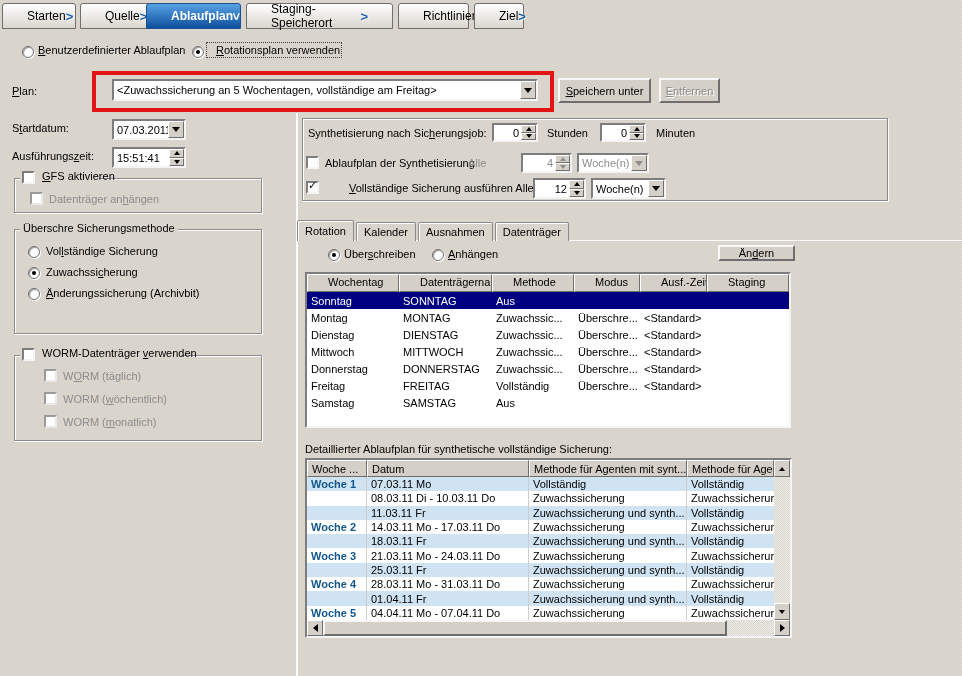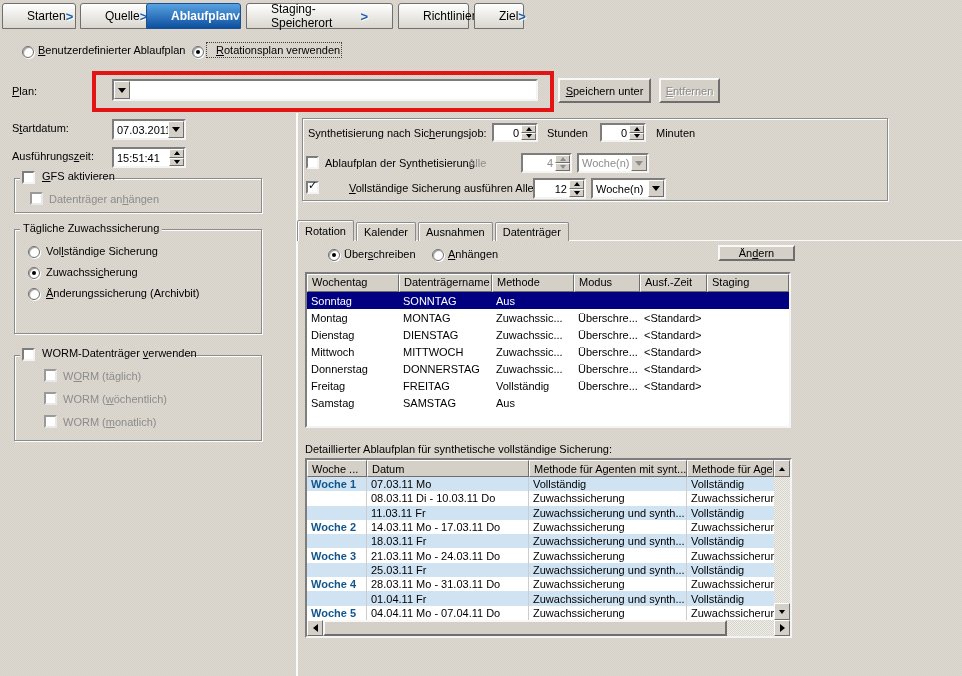--- a/index.html
+++ b/index.html
@@ -59,21 +59,21 @@
 #paneline{position:absolute;left:297px;top:240px;right:0;height:1px;background:#fafafa;}
 
 
 #stabs{position:absolute;left:297px;top:220px;height:21px;display:flex;align-items:flex-end;z-index:2;}
 .stab{height:19px;border:1px solid #8b8b8b;border-bottom:none;border-radius:2px 2px 0 0;box-shadow:inset 1px 1px 0 #fff;padding:0 7px;display:inline-flex;align-items:center;margin-right:2px;cursor:default;}
 .stab.sel{height:21px;position:relative;z-index:3;}
 
 
 #t1{position:absolute;left:305px;top:272px;width:486px;height:156px;border:2px solid;border-color:#7d7d7d #f4f4f4 #f4f4f4 #7d7d7d;background:#fff;overflow:hidden;}
 #t1head{display:flex;height:18px;}
-#t1 .th{border:1px solid;border-color:#fff #6e6e6e #6e6e6e #fff;background:#d4d0c8;padding:1px 4px;white-space:nowrap;overflow:hidden;flex-shrink:0;}
+#t1 .th{border:1px solid;border-color:#fff #6e6e6e #6e6e6e #fff;background:#d4d0c8;padding:1px 20px;white-space:nowrap;overflow:hidden;flex-shrink:0;}
 #t1 .tr{display:flex;height:17px;align-items:center;}
 #t1 .tr.sel{background:#000080;color:#fff;}
 #t1 .td{padding:0 4px;white-space:nowrap;overflow:hidden;flex-shrink:0;}
 .c0{width:92px;} .c1{width:93px;} .c2{width:82px;} .c3{width:66px;} .c4{width:67px;} .c5{flex:1;width:auto;}
 
 
 #t2{position:absolute;left:305px;top:458px;width:487px;height:180px;border:2px solid;border-color:#7d7d7d #f4f4f4 #f4f4f4 #7d7d7d;background:#fff;}
 #t2content{position:absolute;left:0;top:0;right:16px;bottom:16px;overflow:hidden;display:flex;flex-direction:column;}
 #t2head{display:flex;height:17px;flex-shrink:0;}
 #t2 .th{border:1px solid;border-color:#fff #6e6e6e #6e6e6e #fff;background:#d4d0c8;padding:0 4px;white-space:nowrap;overflow:hidden;flex-shrink:0;display:flex;align-items:center;}
@@ -132,20 +132,21 @@
     </div>
 
   <span class="radio" style="left:22px;top:46px;"></span>
   <span class="lbl" style="left:38px;top:44px;"><u>B</u>enutzerdefinierter Ablaufplan</span>
   <span class="radio sel" style="left:192px;top:46px;"></span>
   <span class="lbl focusdotted" style="left:208px;top:44px;padding-left:8px;"><u>R</u>otationsplan verwenden</span>
 
   <span class="lbl" style="left:12px;top:85px;"><u>P</u>lan:</span>
   <div id="redrect"></div>
   <div class="field" style="left:112px;top:79px;width:426px;height:22px;">
+    <span class="val">&lt;Zuwachssicherung an 5 Wochentagen, vollständige am Freitag&gt;</span>
     <span class="dbtn">
         <i class="tri tri-dn big"></i>
       </span>
   </div>
   <div class="btn raised" style="left:558px;top:78px;width:93px;height:25px;">
       <span><u>S</u>peichern unter</span>
     </div>
   <div class="btn raised disabled" style="left:659px;top:78px;width:61px;height:25px;">
       <span><u>E</u>ntfernen</span>
     </div>
@@ -172,21 +173,21 @@
 
   <div class="group" style="left:14px;top:178px;width:248px;height:35px;"></div>
   <span class="gtitle texbg" style="left:20px;top:170px;">
     <span class="cb" style="left:2px;top:1px;"></span>
     <span class="lbl" style="left:21px;top:1px;position:relative;left:19px;top:0;"><u>G</u>FS aktivieren</span>
   </span>
   <span class="cb disabled" style="left:30px;top:192px;"></span>
   <span class="lbl dis" style="left:49px;top:193px;">Datenträger an<u>h</u>ängen</span>
 
   <div class="group" style="left:14px;top:229px;width:248px;height:105px;"></div>
-  <span class="gtitle texbg" style="left:20px;top:222px;">Tägliche Zuwachssicherung</span>
+  <span class="gtitle texbg" style="left:20px;top:222px;">Überschre Sicherungsmethode</span>
   <span class="radio" style="left:28px;top:246px;"></span>
   <span class="lbl" style="left:46px;top:245px;">Vol<u>l</u>ständige Sicherung</span>
   <span class="radio sel" style="left:28px;top:267px;"></span>
   <span class="lbl" style="left:46px;top:266px;">Zuwachssi<u>c</u>herung</span>
   <span class="radio" style="left:28px;top:288px;"></span>
   <span class="lbl" style="left:46px;top:287px;"><u>Ä</u>nderungssicherung (Archivbit)</span>
 
   <div class="group" style="left:14px;top:355px;width:248px;height:86px;"></div>
   <span class="gtitle texbg" style="left:20px;top:347px;">
     <span class="cb" style="left:2px;top:1px;"></span>

